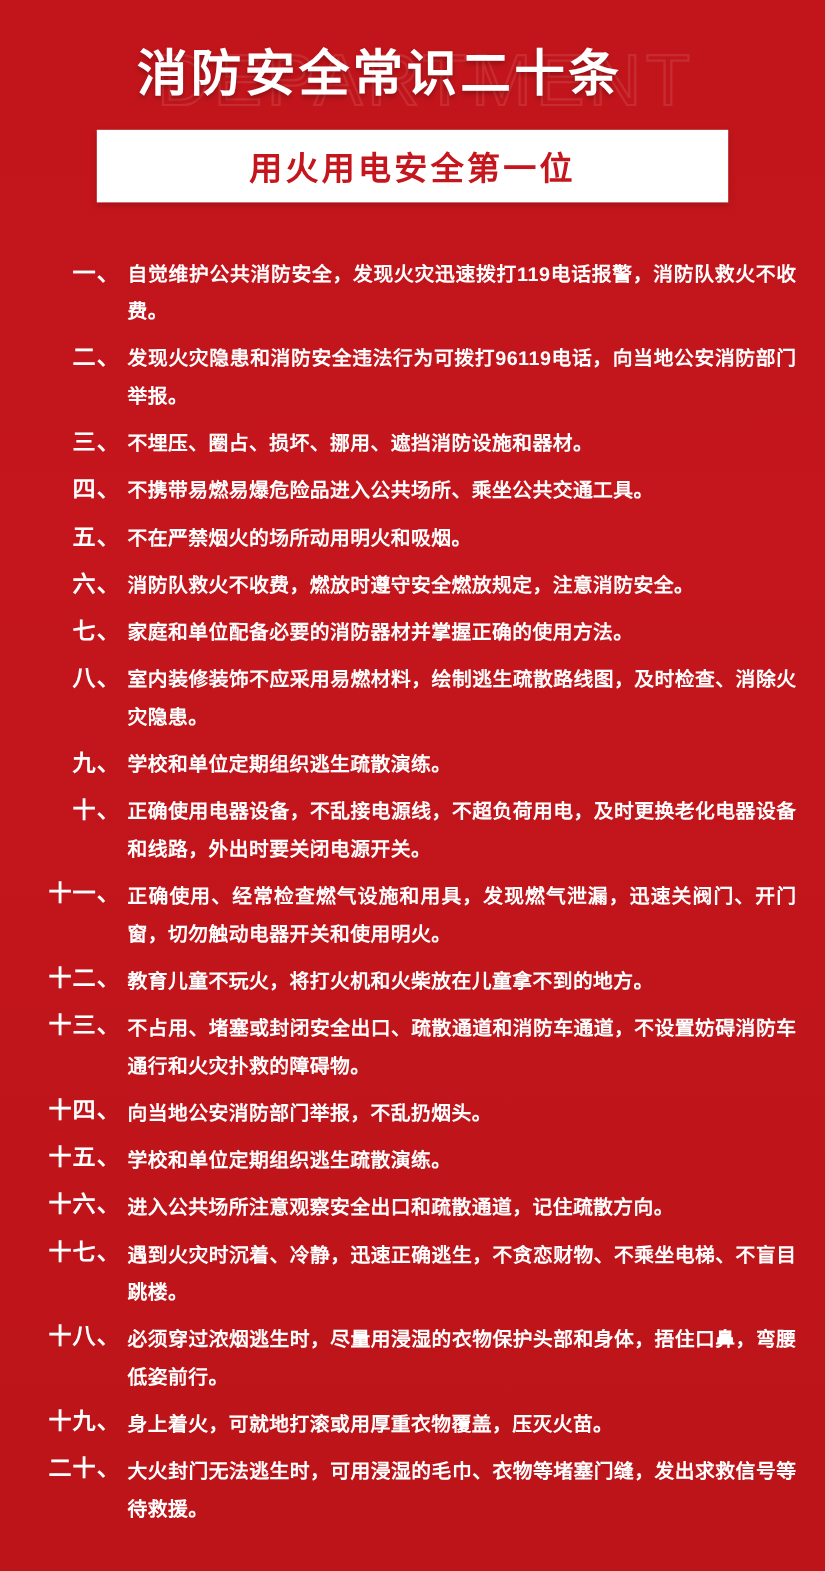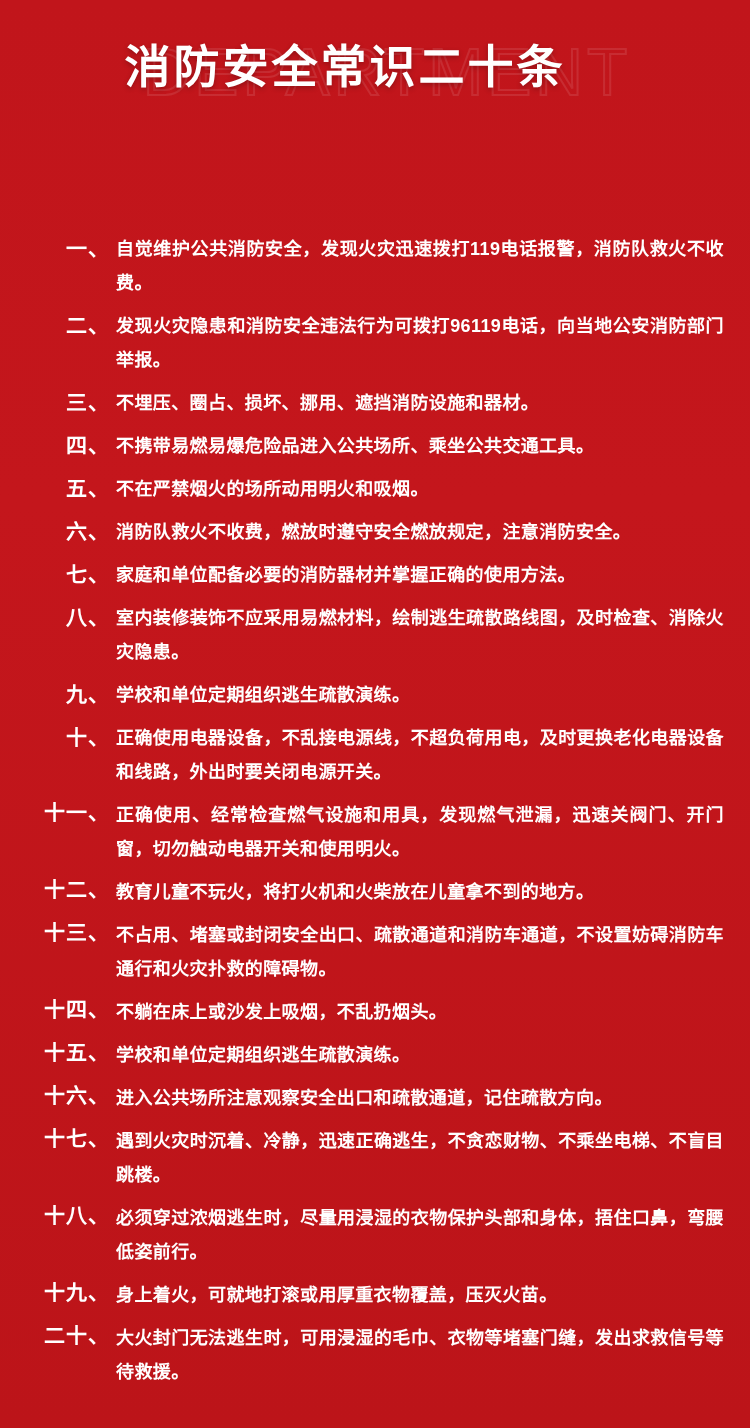--- a/index.html
+++ b/index.html
@@ -112,20 +112,23 @@
 </style>
 </head>
 <body>
 
 <div id="poster">
 
   <div class="watermark">DEPARTMENT</div>
 
   <div class="title-main">消防安全常识二十条</div>
 
+  <div class="subtitle-box">
+    <span class="subtitle-text">用火用电安全第一位</span>
+  </div>
 
   <div class="rules">
 
     <div class="rule">
       <div class="rule-num">一、</div>
       <div class="rule-text">自觉维护公共消防安全，发现火灾迅速拨打119电话报警，消防队救火不收费。</div>
     </div>
 
     <div class="rule">
       <div class="rule-num">二、</div>
@@ -182,21 +185,21 @@
       <div class="rule-text">教育儿童不玩火，将打火机和火柴放在儿童拿不到的地方。</div>
     </div>
 
     <div class="rule">
       <div class="rule-num wide">十三、</div>
       <div class="rule-text">不占用、堵塞或封闭安全出口、疏散通道和消防车通道，不设置妨碍消防车通行和火灾扑救的障碍物。</div>
     </div>
 
     <div class="rule">
       <div class="rule-num wide">十四、</div>
-      <div class="rule-text">不躺在床上或沙发上吸烟，不乱扔烟头。</div>
+      <div class="rule-text">向当地公安消防部门举报，不乱扔烟头。</div>
     </div>
 
     <div class="rule">
       <div class="rule-num wide">十五、</div>
       <div class="rule-text">学校和单位定期组织逃生疏散演练。</div>
     </div>
 
     <div class="rule">
       <div class="rule-num wide">十六、</div>
       <div class="rule-text">进入公共场所注意观察安全出口和疏散通道，记住疏散方向。</div>

